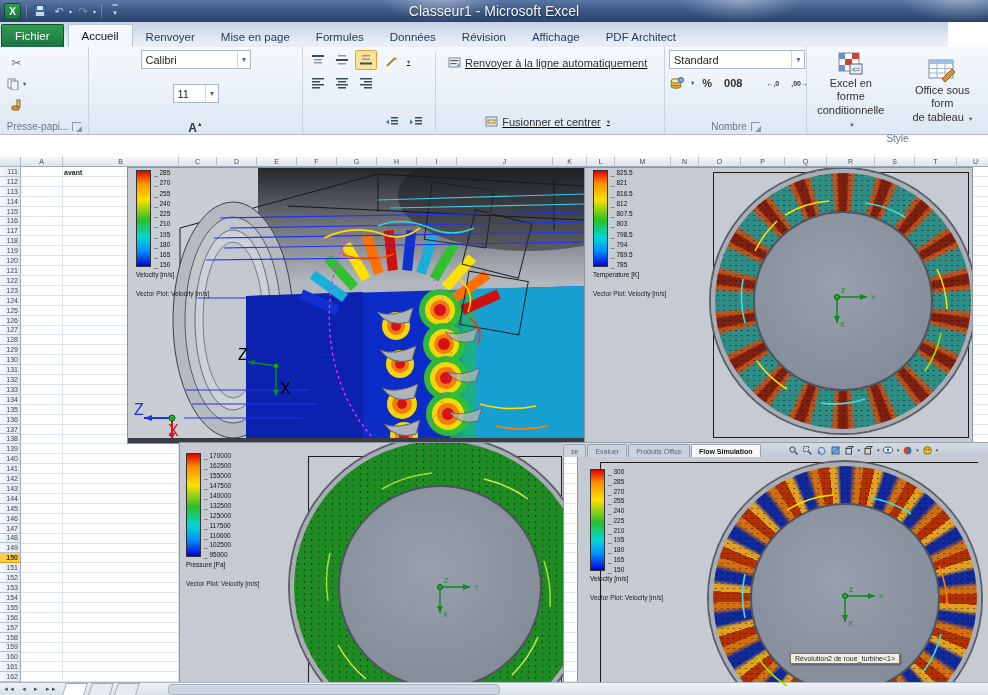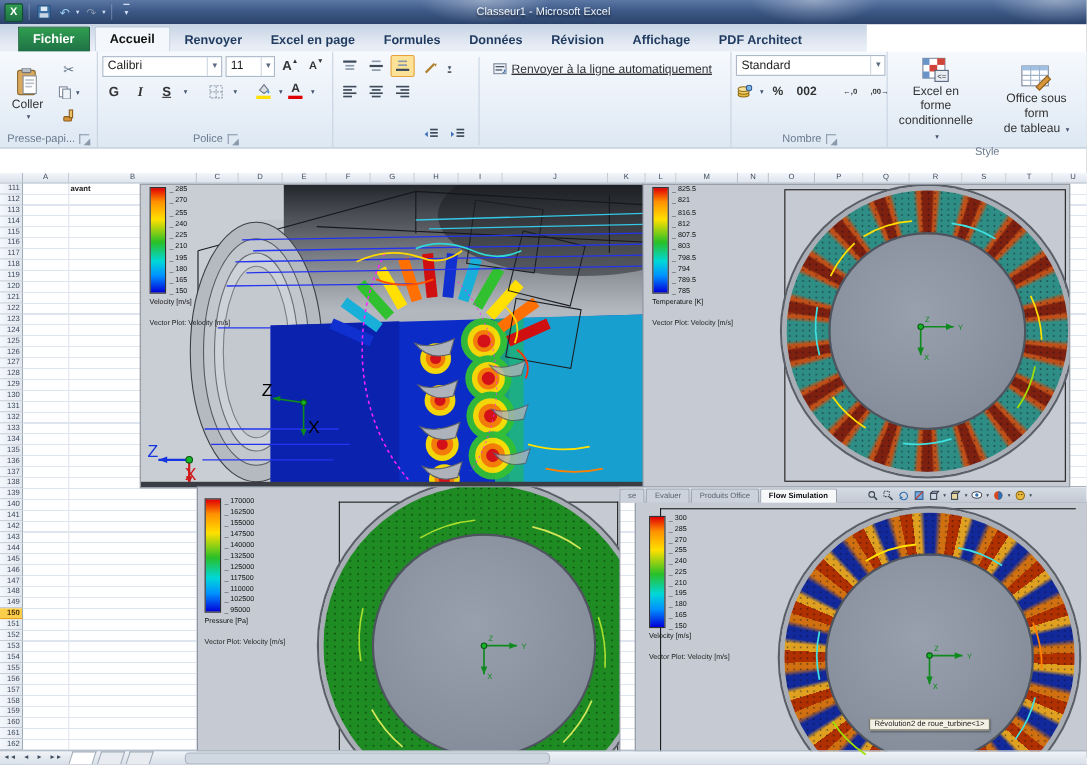--- a/index.html
+++ b/index.html
@@ -7,23 +7,23 @@
   
   .titlebar{position:absolute;left:0;top:0;width:988px;height:22px;
     background:linear-gradient(180deg,#5b77a4 0%,#3d5987 45%,#2b436b 100%);display:flex;align-items:center;}
   .titlebar .cloud{position:absolute;top:0;height:22px;width:120px;background:radial-gradient(ellipse at 50% 0%,rgba(255,255,255,.35),rgba(255,255,255,0) 70%);}
   .qat{display:flex;align-items:center;gap:3px;padding-left:4px;z-index:2;}
   .qat-btn{width:16px;height:16px;display:flex;align-items:center;justify-content:center;font-size:11px;color:#cfe0f5;}
   .xl-logo{width:15px;height:15px;background:linear-gradient(180deg,#2f9e4f,#1e7145);border:1px solid #0f4d2c;border-radius:2px;color:#fff;font-weight:bold;font-size:10px;display:flex;align-items:center;justify-content:center;}
   .qat-sep{width:1px;height:14px;background:rgba(255,255,255,.25);margin:0 2px;}
   .dd-sm{font-size:6px;color:#cfe0f5;margin-left:-1px;}
   .win-title{position:absolute;left:0;right:0;top:0;height:22px;display:flex;align-items:center;justify-content:center;
-    color:#f2f6fb;font-size:10px;text-shadow:0 1px 2px rgba(0,0,0,.6);z-index:1;}
-  
-  .tabrow{position:absolute;left:0;top:22px;width:788px;height:25px;background:linear-gradient(180deg,#c6d3e4,#e9eef6 85%);display:flex;align-items:flex-end;padding-left:16px;box-sizing:border-box;font-weight:bold;}
+    color:#f2f6fb;font-size:14px;text-shadow:0 1px 2px rgba(0,0,0,.6);z-index:1;}
+  
+  .tabrow{position:absolute;left:0;top:22px;width:948px;height:25px;background:linear-gradient(180deg,#c6d3e4,#e9eef6 85%);display:flex;align-items:flex-end;padding-left:1px;box-sizing:border-box;}
   .rtab{height:21px;display:flex;align-items:center;padding:0 13px;font-size:11.5px;color:#1f3a5f;cursor:pointer;}
   .rtab.file{background:linear-gradient(180deg,#2f9e4f,#1e7145);color:#fff;border:1px solid #14532f;border-bottom:none;border-radius:2px 2px 0 0;margin-right:4px;height:22px;}
   .rtab.active{background:#f4f7fb;border:1px solid #b8c6d8;border-bottom:1px solid #f4f7fb;border-radius:2px 2px 0 0;color:#111;}
   
   .ribbon{position:absolute;left:0;top:47px;width:988px;height:88px;background:linear-gradient(180deg,#f6f9fd 0%,#e9f0f8 55%,#dde8f3 100%);border-bottom:1px solid #aebdd0;display:flex;box-sizing:border-box;}
   .rgroup{display:flex;flex-direction:column;border-right:1px solid #c7d3e1;box-sizing:border-box;}
   .rg-body{flex:1;display:flex;padding:3px 4px 0 4px;gap:4px;}
   .rg-label{height:15px;display:flex;align-items:center;justify-content:center;gap:4px;color:#68798c;font-size:10px;padding:0 3px;white-space:nowrap;}
   .lnch{position:relative;width:8px;height:8px;border-left:1px solid #8a99ab;border-top:1px solid #8a99ab;flex:0 0 auto;}
   .lnch::after{content:"";position:absolute;right:-1px;bottom:-1px;border:3px solid transparent;border-right-color:#8a99ab;border-bottom-color:#8a99ab;}
@@ -32,21 +32,21 @@
   .combo .car{margin-left:auto;font-size:7px;color:#5c6c80;border-left:1px solid #cfd8e2;padding-left:3px;height:100%;display:flex;align-items:center;}
   .dd{font-size:6.5px;color:#44546a;margin-left:2px;}
   
   .g-clip{width:89px;}
   .paste-big{display:flex;flex-direction:column;align-items:center;width:40px;font-size:11px;gap:1px;padding-top:2px;}
   .clip-col{display:flex;flex-direction:column;gap:2px;padding-top:3px;}
   .mini{height:17px;display:flex;align-items:center;gap:2px;font-size:12px;padding:0 2px;}
   
   .g-font{width:214px;}
   .g-font .rg-body{flex-direction:column;gap:3px;}
-  .frow{display:flex;align-items:center;gap:3px;}
+  .frow{display:flex;align-items:center;gap:15px;flex-direction:column;}
   .gbtn{width:19px;height:18px;font-size:12px;font-weight:bold;}
   .colorbar{display:flex;flex-direction:column;align-items:center;line-height:9px;width:16px;}
   .colorbar .bar{width:13px;height:3px;margin-top:1px;}
   
   .g-align{width:362px;text-decoration:underline;}
   .acol{display:flex;flex-direction:column;gap:3px;}
   .arow{display:flex;align-items:center;gap:2px;}
   .aic{width:20px;height:18px;}
   .aic.on{background:#fbe296;border:1px solid #e6a23c;}
   .albl{display:flex;align-items:center;gap:4px;font-size:11px;height:19px;padding:0 3px;white-space:nowrap;}
@@ -148,21 +148,21 @@
   <div class="rtab file">
         <span>Fichier</span>
       </div>
       <div class="rtab active">
         <span>Accueil</span>
       </div>
       <div class="rtab">
         <span>Renvoyer</span>
       </div>
       <div class="rtab">
-        <span>Excel en page</span>
+        <span>Mise en page</span>
       </div>
       <div class="rtab">
         <span>Formules</span>
       </div>
       <div class="rtab">
         <span>Données</span>
       </div>
       <div class="rtab">
         <span>Révision</span>
       </div>
@@ -171,32 +171,20 @@
       </div>
       <div class="rtab">
         <span>PDF Architect</span>
       </div>
     </div>
 
   <div class="ribbon">
 
     <div class="rgroup g-clip">
       <div class="rg-body">
-        <div class="btn paste-big">
-          <svg width="22" height="26" viewBox="0 0 22 26">
-              <rect x="2" y="2" width="16" height="22" rx="2" fill="#d9a85c" stroke="#8a6a30"></rect>
-              <rect x="6" y="0" width="8" height="4" rx="1" fill="#b9bec6" stroke="#70757d"></rect>
-              <rect x="7" y="7" width="12" height="16" fill="#fff" stroke="#8a8f98"></rect>
-              <rect x="9" y="10" width="8" height="1.5" fill="#b9c2cc"></rect>
-              <rect x="9" y="13" width="8" height="1.5" fill="#b9c2cc"></rect>
-              <rect x="9" y="16" width="6" height="1.5" fill="#b9c2cc"></rect>
-            </svg>
-          <span>Coller</span>
-          <span class="dd">▾</span>
-        </div>
         <div class="clip-col">
           <div class="btn mini">
               <span style="color:#5b6f85">✂</span>
             </div>
           <div class="btn mini">
             <svg width="12" height="12" viewBox="0 0 12 12">
                 <rect x="1" y="1" width="7" height="9" fill="#fff" stroke="#7a8699"></rect>
                 <rect x="4" y="3" width="7" height="9" fill="#eef3f8" stroke="#7a8699"></rect>
               </svg>
             <span class="dd">▾</span>
@@ -357,20 +345,28 @@
         <div class="acol" style="justify-content:space-between;padding:2px 0;">
           <div class="btn albl">
             <svg width="13" height="11" viewBox="0 0 13 11">
                 <rect x="1" y="1" width="11" height="9" fill="#eef2f7" stroke="#7a8699"></rect>
                 <rect x="2.5" y="3" width="8" height="1.2" fill="#4a5a6c"></rect>
                 <rect x="2.5" y="6" width="6" height="1.2" fill="#4a5a6c"></rect>
                 <path d="M10,6.5 q2,1 0,2.5 l-1,-0.6" fill="none" stroke="#3f72b8"></path>
               </svg>
             <span>Renvoyer à la ligne automatiquement</span>
           </div>
+          <div class="btn albl">
+            <svg width="13" height="11" viewBox="0 0 13 11">
+                <rect x="1" y="1" width="11" height="9" fill="#dbe6f2" stroke="#7a8699"></rect>
+                <rect x="3" y="4" width="7" height="3" fill="#f8e29a" stroke="#b08030"></rect>
+              </svg>
+            <span>Fusionner et centrer</span>
+            <span class="dd">▾</span>
+          </div>
         </div>
       </div>
     </div>
 
     <div class="rgroup g-num">
       <div class="rg-body">
         <div class="combo" style="width:128px">
             <span>Standard</span>
             <span class="car">▼</span>
           </div>
@@ -378,21 +374,21 @@
           <div class="btn" style="width:20px;height:18px">
             <svg width="14" height="12" viewBox="0 0 14 12">
                 <ellipse cx="6" cy="9" rx="5" ry="2.2" fill="#e8b93c" stroke="#8d6a14"></ellipse>
                 <ellipse cx="6" cy="6.5" rx="5" ry="2.2" fill="#f2cf6a" stroke="#8d6a14"></ellipse>
                 <ellipse cx="6" cy="4" rx="5" ry="2.2" fill="#f8e29a" stroke="#8d6a14"></ellipse>
                 <circle cx="11" cy="3" r="2.5" fill="#7fb2e5" stroke="#2f5e93"></circle>
               </svg>
           </div>
             <span class="dd">▾</span>
           <div class="btn nbtn">%</div>
-          <div class="btn nbtn">002</div>
+          <div class="btn nbtn">008</div>
           <div class="vsep" style="height:14px"></div>
           <div class="btn nbtn decic">←,0</div>
           <div class="btn nbtn decic">,00→</div>
         </div>
       </div>
       <div class="rg-label">
         <span>Nombre</span>
           <span class="lnch"></span>
       </div>
     </div>

